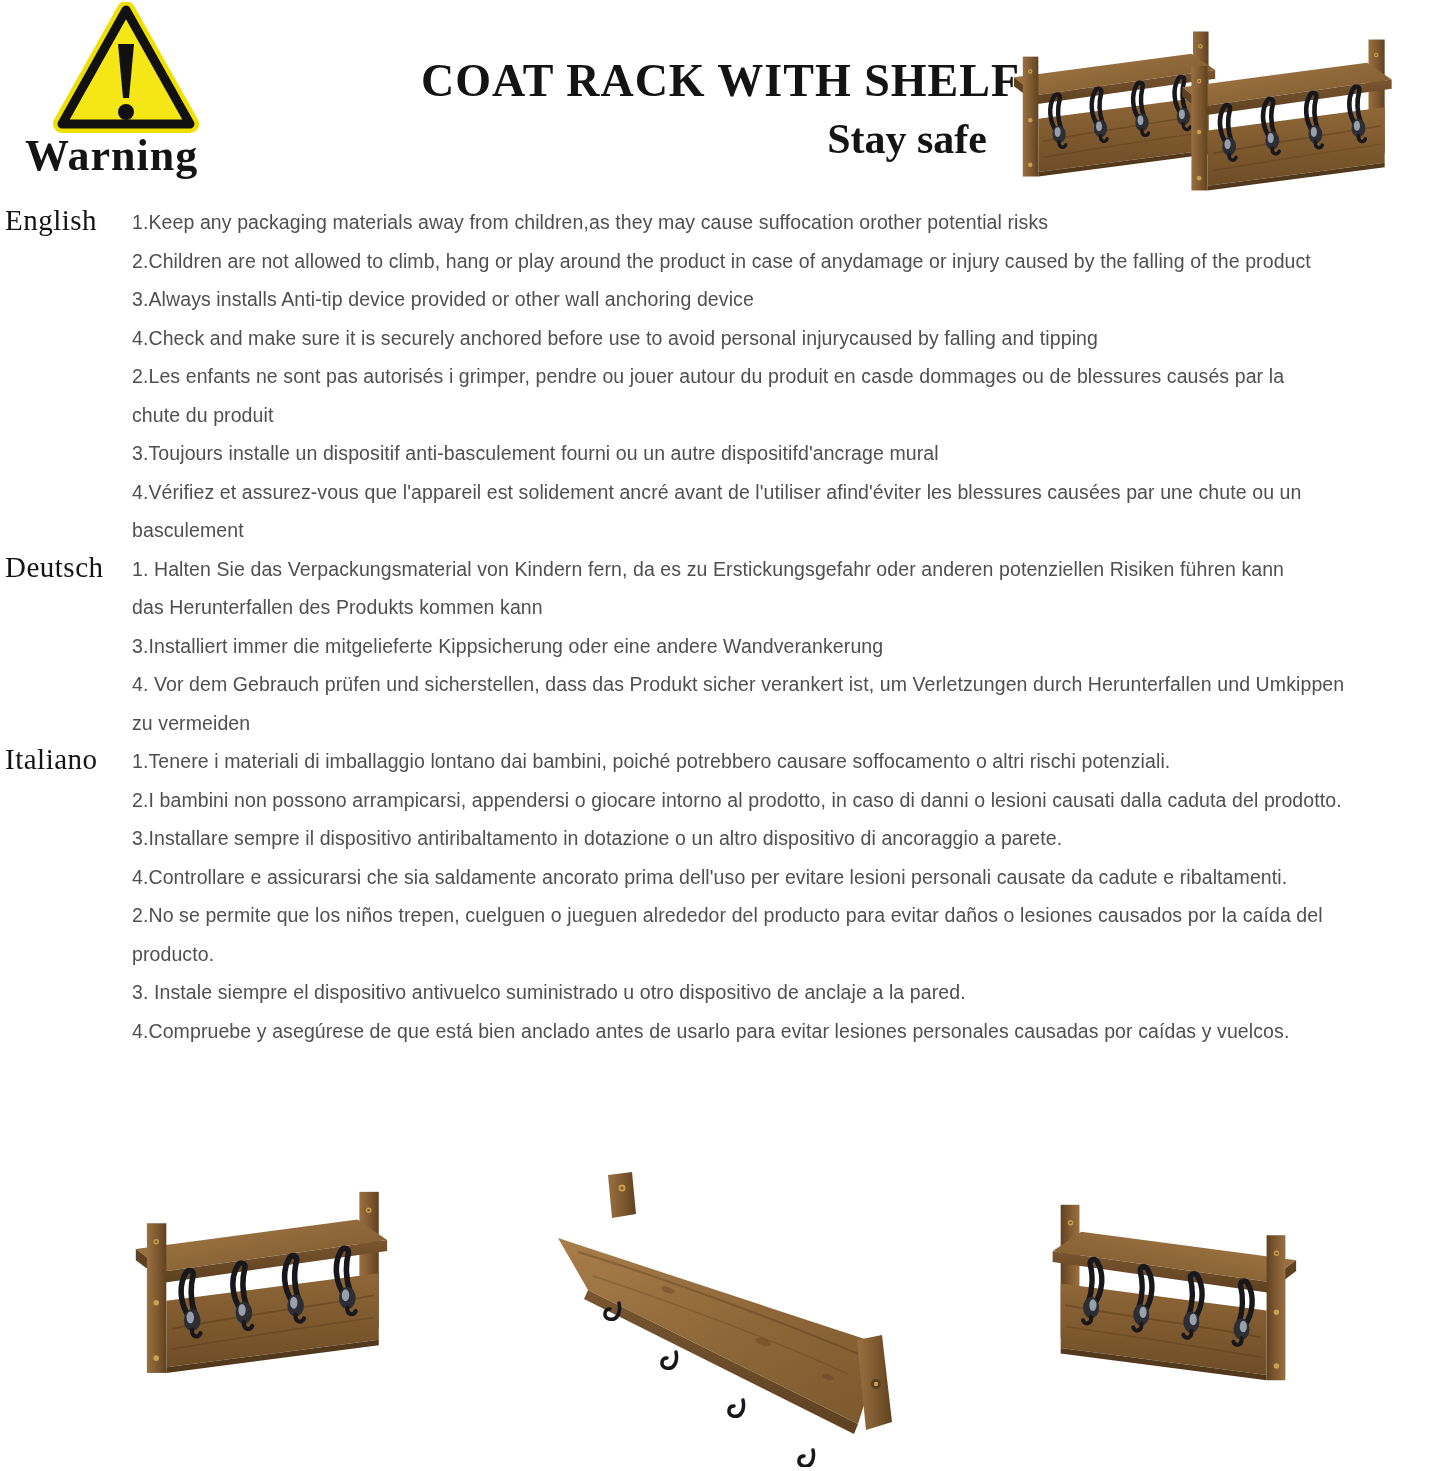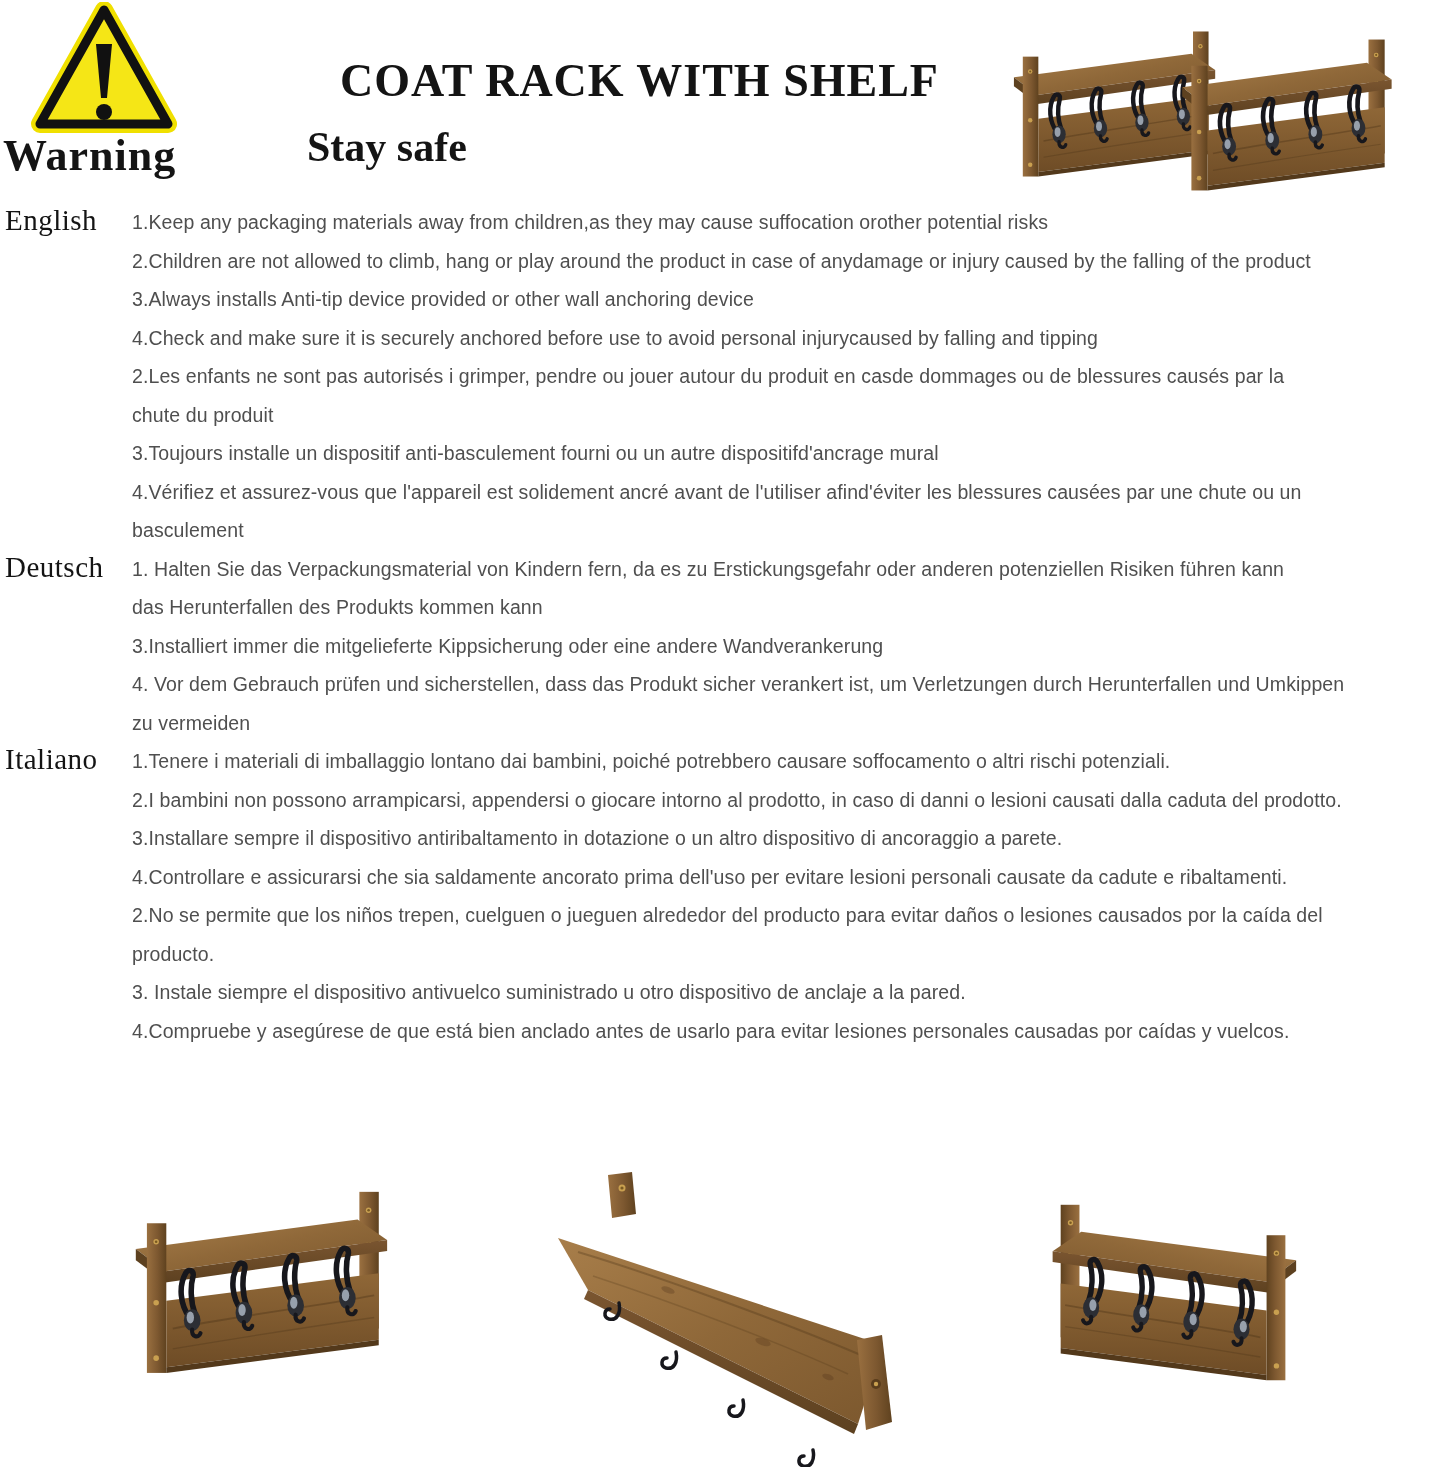--- a/index.html
+++ b/index.html
@@ -1,29 +1,29 @@
 <!DOCTYPE html>
 <html><head>
 <meta charset="utf-8">
 <style>
   html,body{margin:0;padding:0;background:#ffffff;}
   .page{position:relative;width:1445px;height:1471px;background:#ffffff;overflow:hidden;
         font-family:"Liberation Sans", sans-serif;}
 
   
-  .warning-block{position:absolute;left:0px;top:2px;width:240px;}
+  .warning-block{position:absolute;left:0px;top:2px;width:240px;padding-left:22px;}
   .warning-tri{display:block;margin-left:30px;}
   .warning-text{font-family:"Liberation Serif", serif;font-weight:700;font-size:44px;
                 color:#141414;margin-top:-4px;padding-left:3px;letter-spacing:1px;}
 
-  .title-block{position:absolute;left:340px;top:54px;width:680px;text-align:left;color:#141414;}
+  .title-block{position:absolute;left:340px;top:54px;width:680px;text-align:right;color:#141414;}
   .title{font-family:"Liberation Serif", serif;font-weight:700;font-size:46px;
          letter-spacing:1px;white-space:nowrap;}
   .subtitle{font-family:"Liberation Serif", serif;font-weight:700;font-size:42px;
-            margin-top:16px;transform:translateX(-33px);}
+            margin-top:8px;transform:translateX(-33px);}
 
   .img-top-right{position:absolute;left:998px;top:22px;}
 
   
   .sections{position:absolute;left:5px;top:203px;width:1438px;}
   .row{display:flex;align-items:flex-start;height:38.5px;}
   .lang{flex:0 0 127px;width:127px;font-family:"Liberation Serif", serif;font-size:29px;
         color:#141414;line-height:38.5px;position:relative;top:-2px;letter-spacing:0.5px;}
   .line{font-size:19.5px;color:#4f4f4f;line-height:38.5px;white-space:nowrap;letter-spacing:0.1px;}
 

